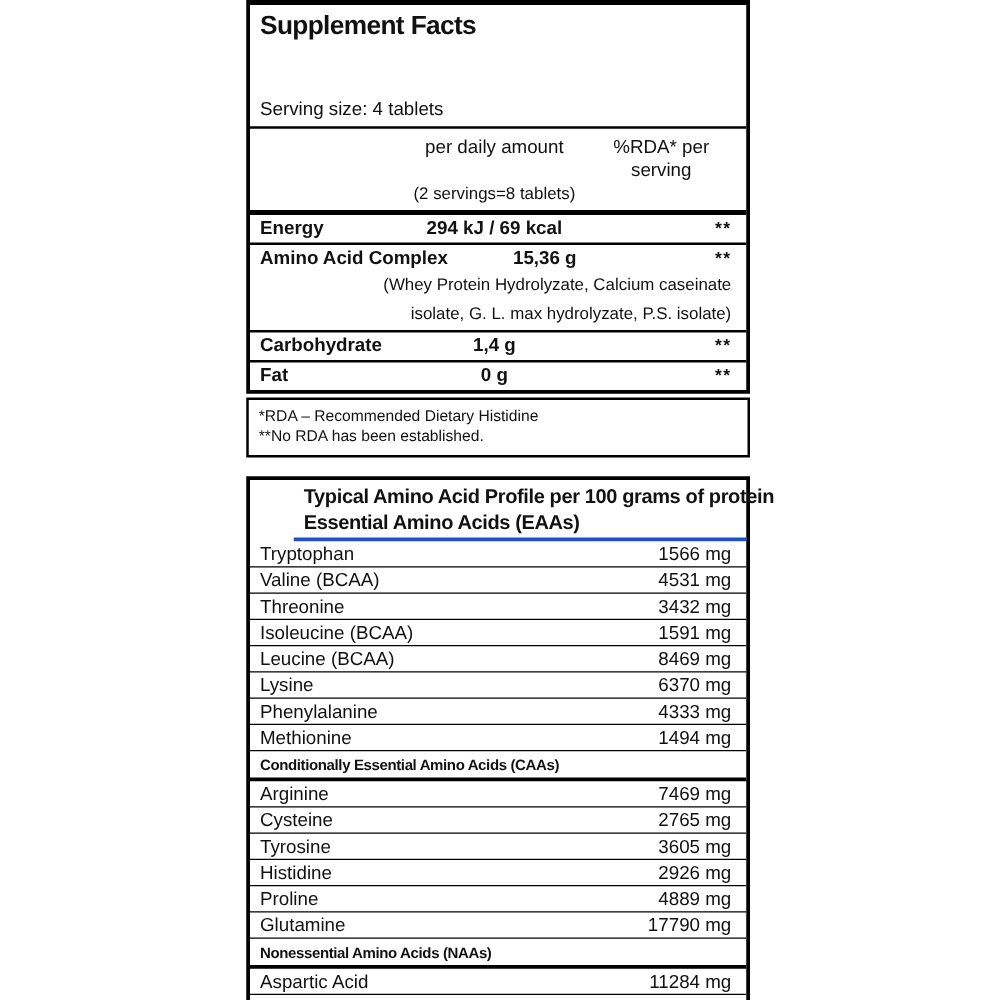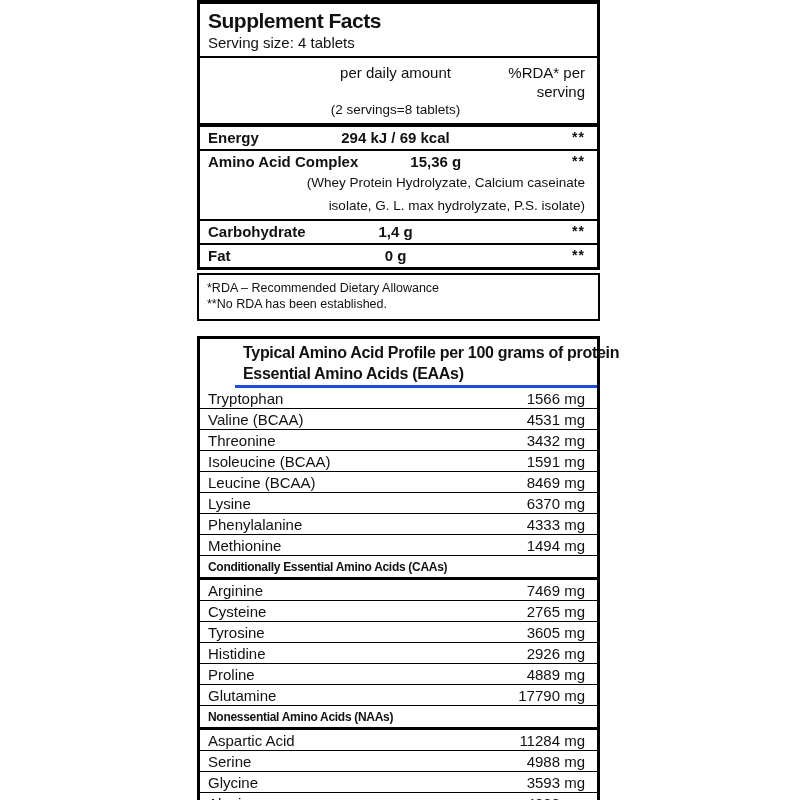--- a/index.html
+++ b/index.html
@@ -37,34 +37,35 @@
     font-size: 21px;
     font-weight: 700;
     letter-spacing: -0.5px;
     line-height: 24px;
   }
   .sf-serving {
     padding: 0 8px 4px 8px;
     font-size: 15px;
     line-height: 19px;
     border-bottom: 2px solid #000;
+    margin-top: 45px;
   }
   .sf-grid {
     display: grid;
     grid-template-columns: minmax(118px, max-content) 155px 1fr;
     align-items: start;
   }
   .sf-colhead {
     padding: 5px 0 4px 0;
     border-bottom: 4px solid #000;
   }
   .sf-colhead .line1 { font-size: 15px; line-height: 19px; }
   .sf-colhead .line2 { font-size: 13.5px; line-height: 18px; }
   .sf-colhead .rda-h {
-    text-align: right;
+    text-align: center;
     padding-right: 12px;
     font-size: 15px;
   }
   .amt-c { text-align: center; }
   .sf-row {
     padding: 2px 12px 2px 0;
     border-bottom: 2px solid #000;
     font-size: 15px;
     font-weight: 700;
     line-height: 18px;
@@ -175,21 +176,21 @@
       </div>
 
       <div class="sf-row sf-grid last">
         <span class="nm">Fat</span>
         <span class="amt-c">0 g</span>
         <span class="rda">**</span>
       </div>
     </section>
 
     <section class="sf-foot">
-      <div>*RDA – Recommended Dietary Allowance</div>
+      <div>*RDA – Recommended Dietary Histidine</div>
       <div>**No RDA has been established.</div>
     </section>
 
     <section class="aa-box">
       <div class="aa-titleblock">
         <div class="aa-title">Typical Amino Acid Profile per 100 grams of protein</div>
         <div class="aa-subtitle">Essential Amino Acids (EAAs)</div>
       </div>
 
       <div class="aa-row">

